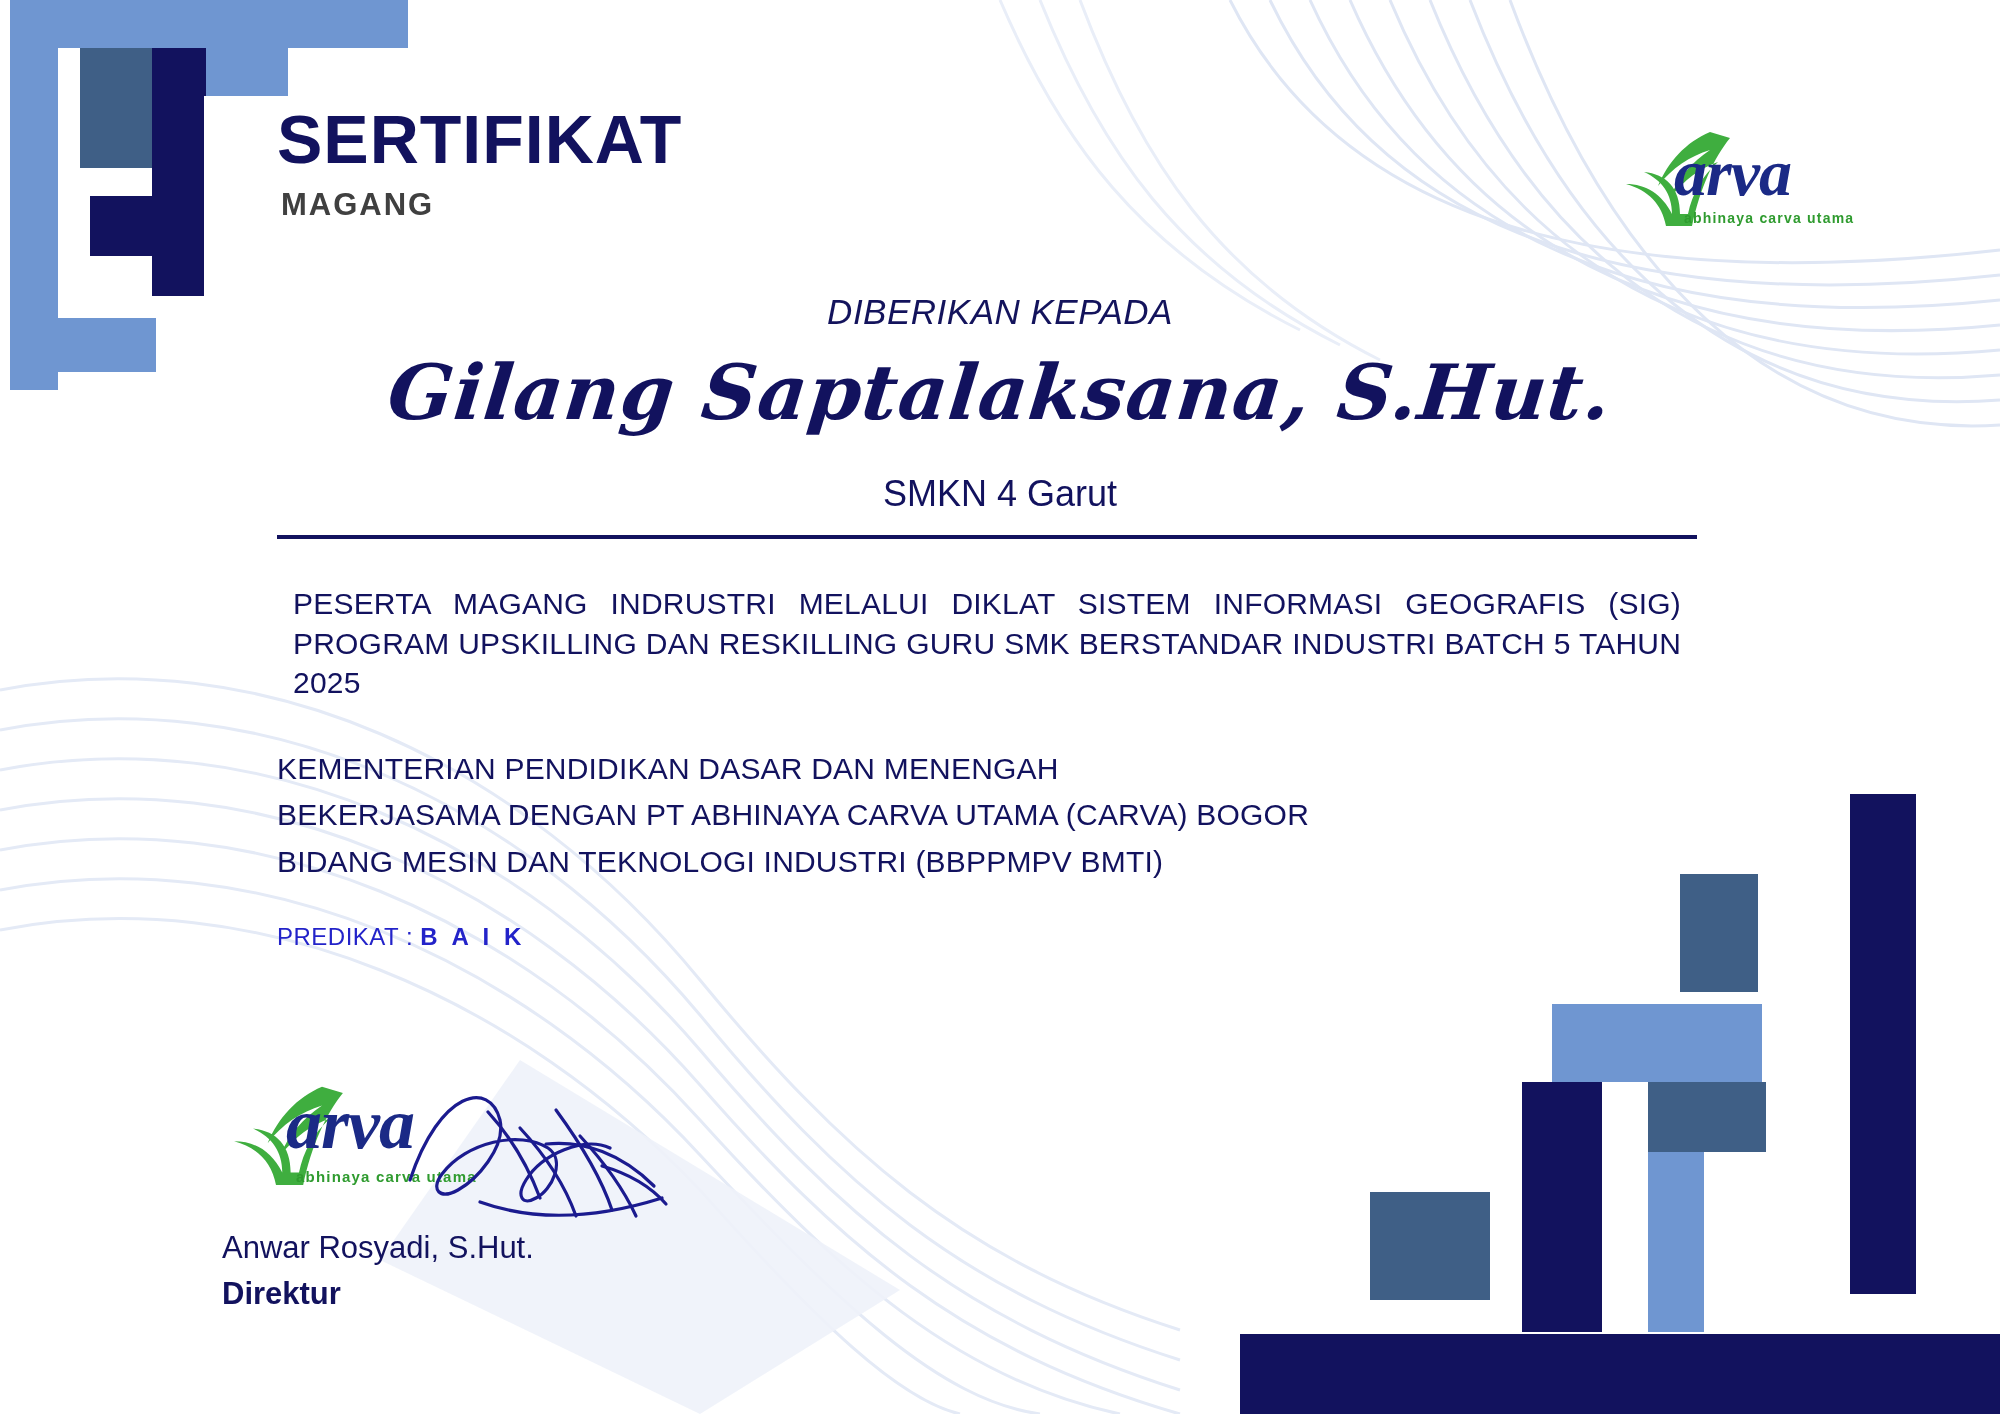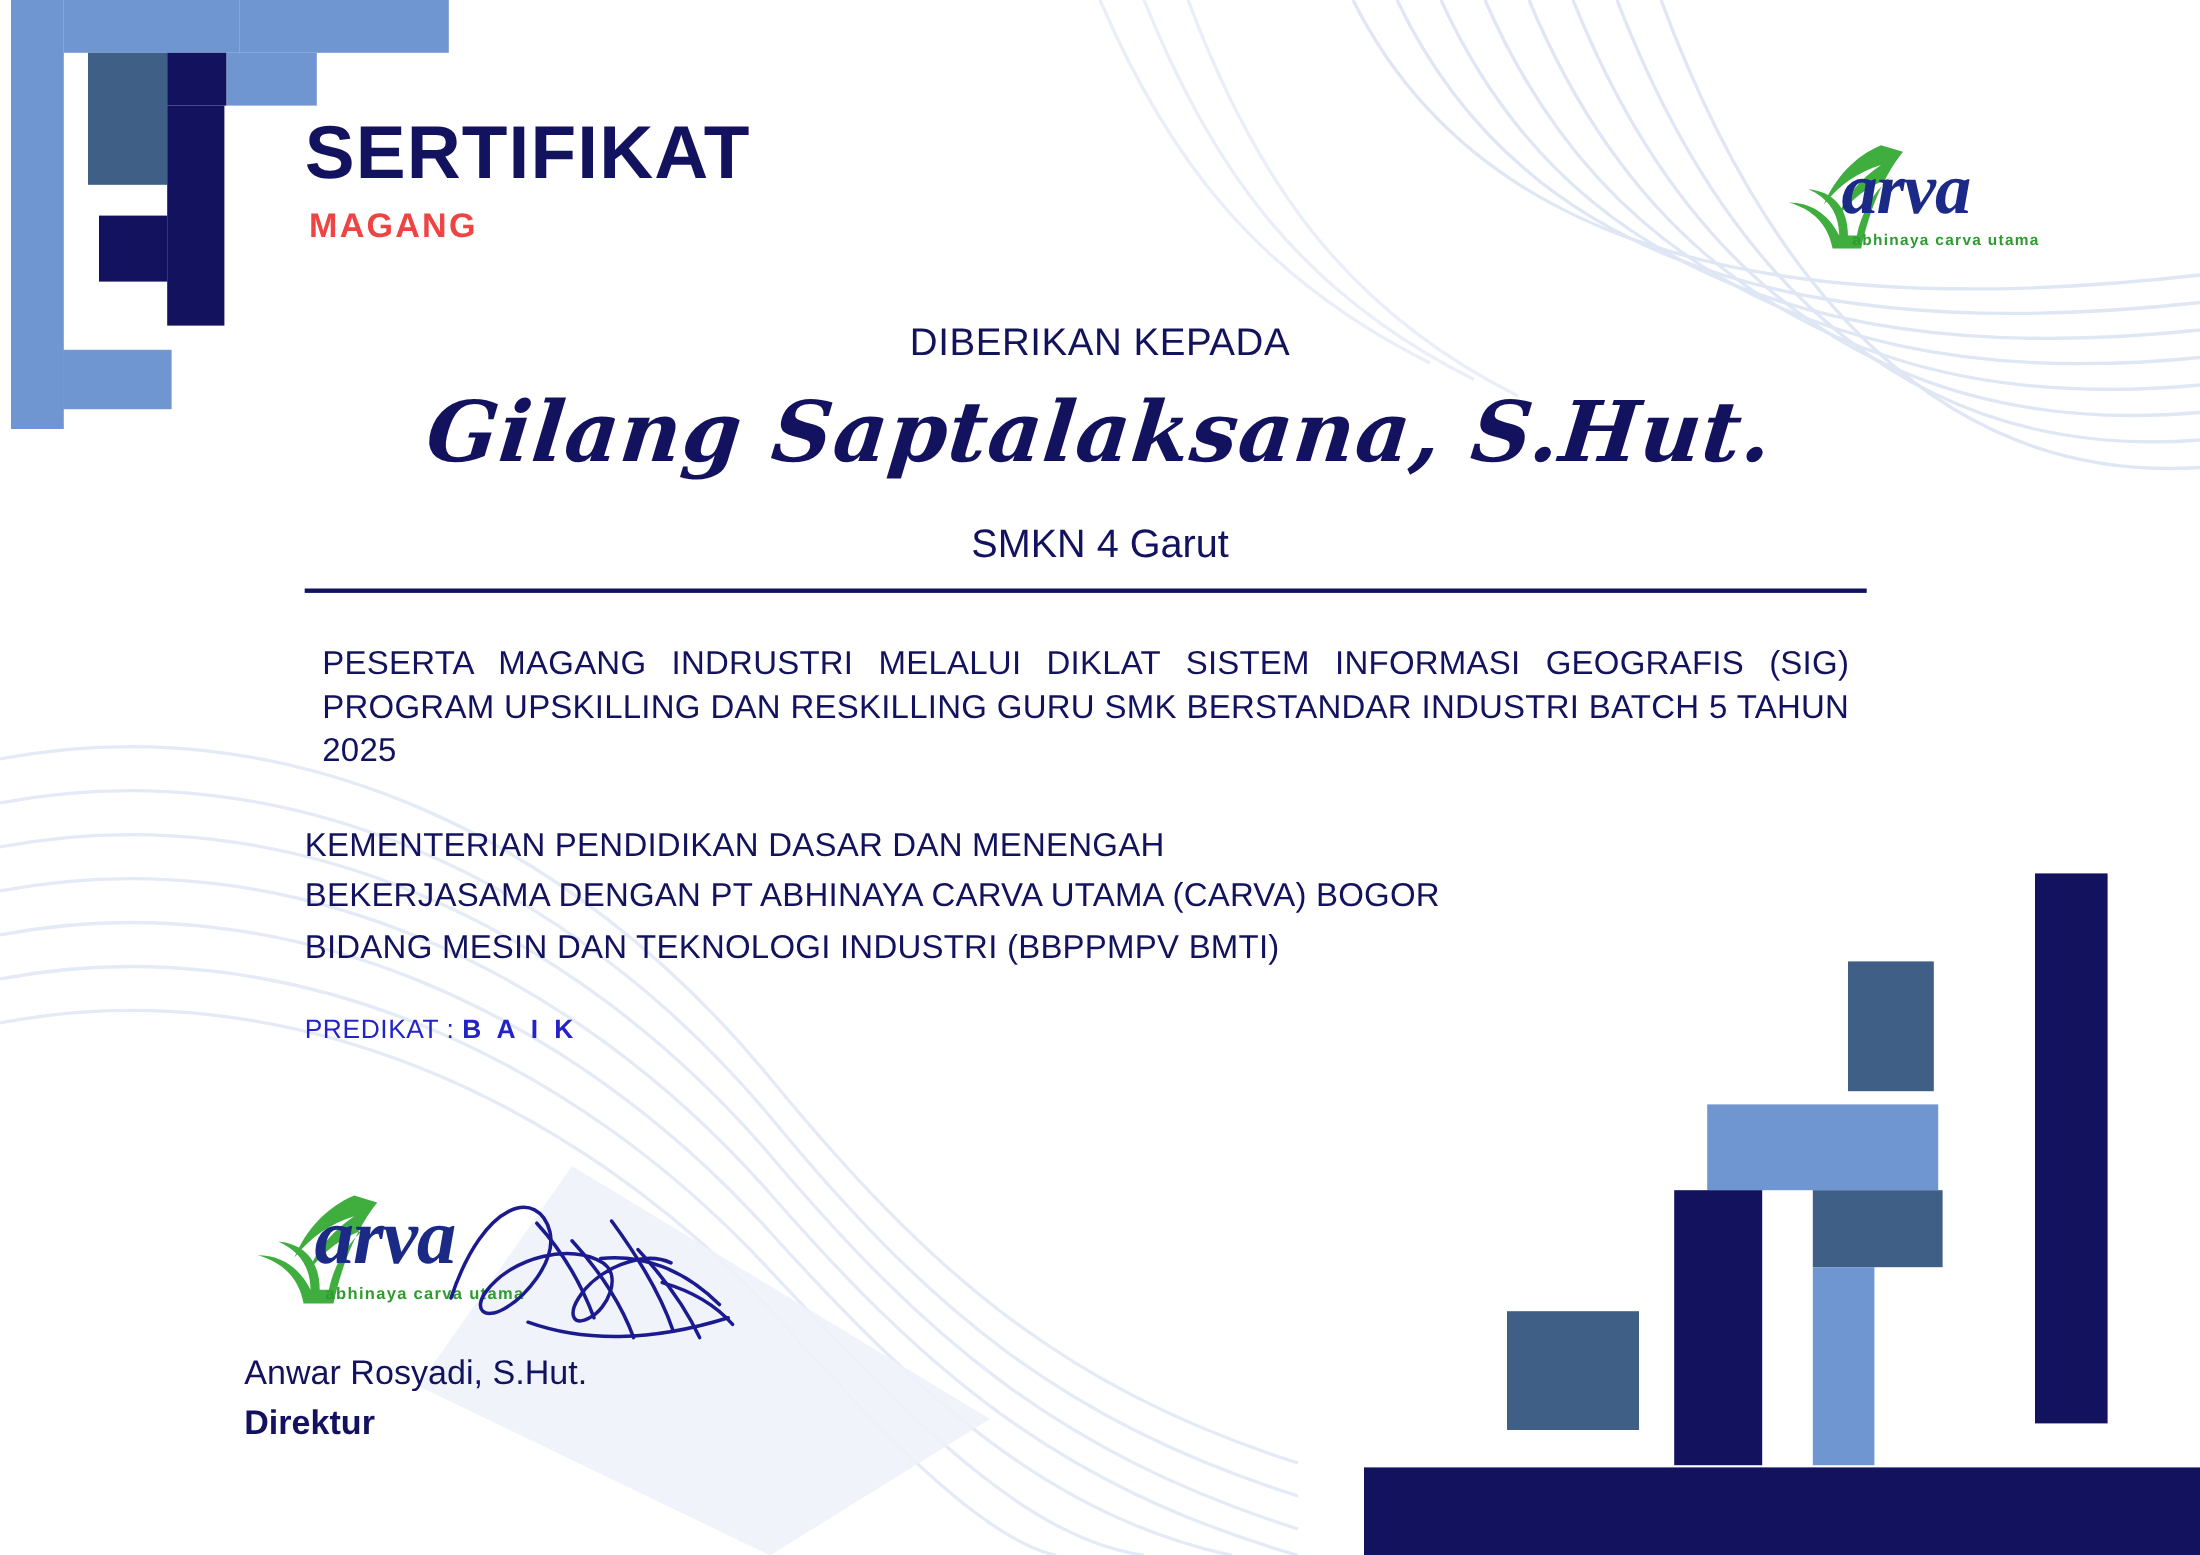--- a/index.html
+++ b/index.html
@@ -55,21 +55,21 @@
     font-weight: bold;
     letter-spacing: 1px;
     color: #12125e;
     line-height: 1;
     margin: 0;
   }
   .cert-subtitle {
     font-size: 31px;
     font-weight: bold;
     letter-spacing: 2px;
-    color: #ef4444;
+    color: #404040;
     margin: 14px 0 0 4px;
   }
 
   
   .logo-top {
     position: absolute;
     right: 118px;
     top: 128px;
     width: 260px;
     height: 110px;
@@ -103,20 +103,21 @@
 
   
   .given-to {
     position: absolute;
     width: 100%;
     top: 292px;
     text-align: center;
     font-size: 35px;
     color: #13135c;
     letter-spacing: 0.5px;
+    font-style: italic;
   }
   .recipient {
     position: absolute;
     width: 100%;
     top: 348px;
     text-align: center;
     font-family: "DejaVu Serif", serif;
     font-style: italic;
     font-weight: bold;
     font-size: 76px;

